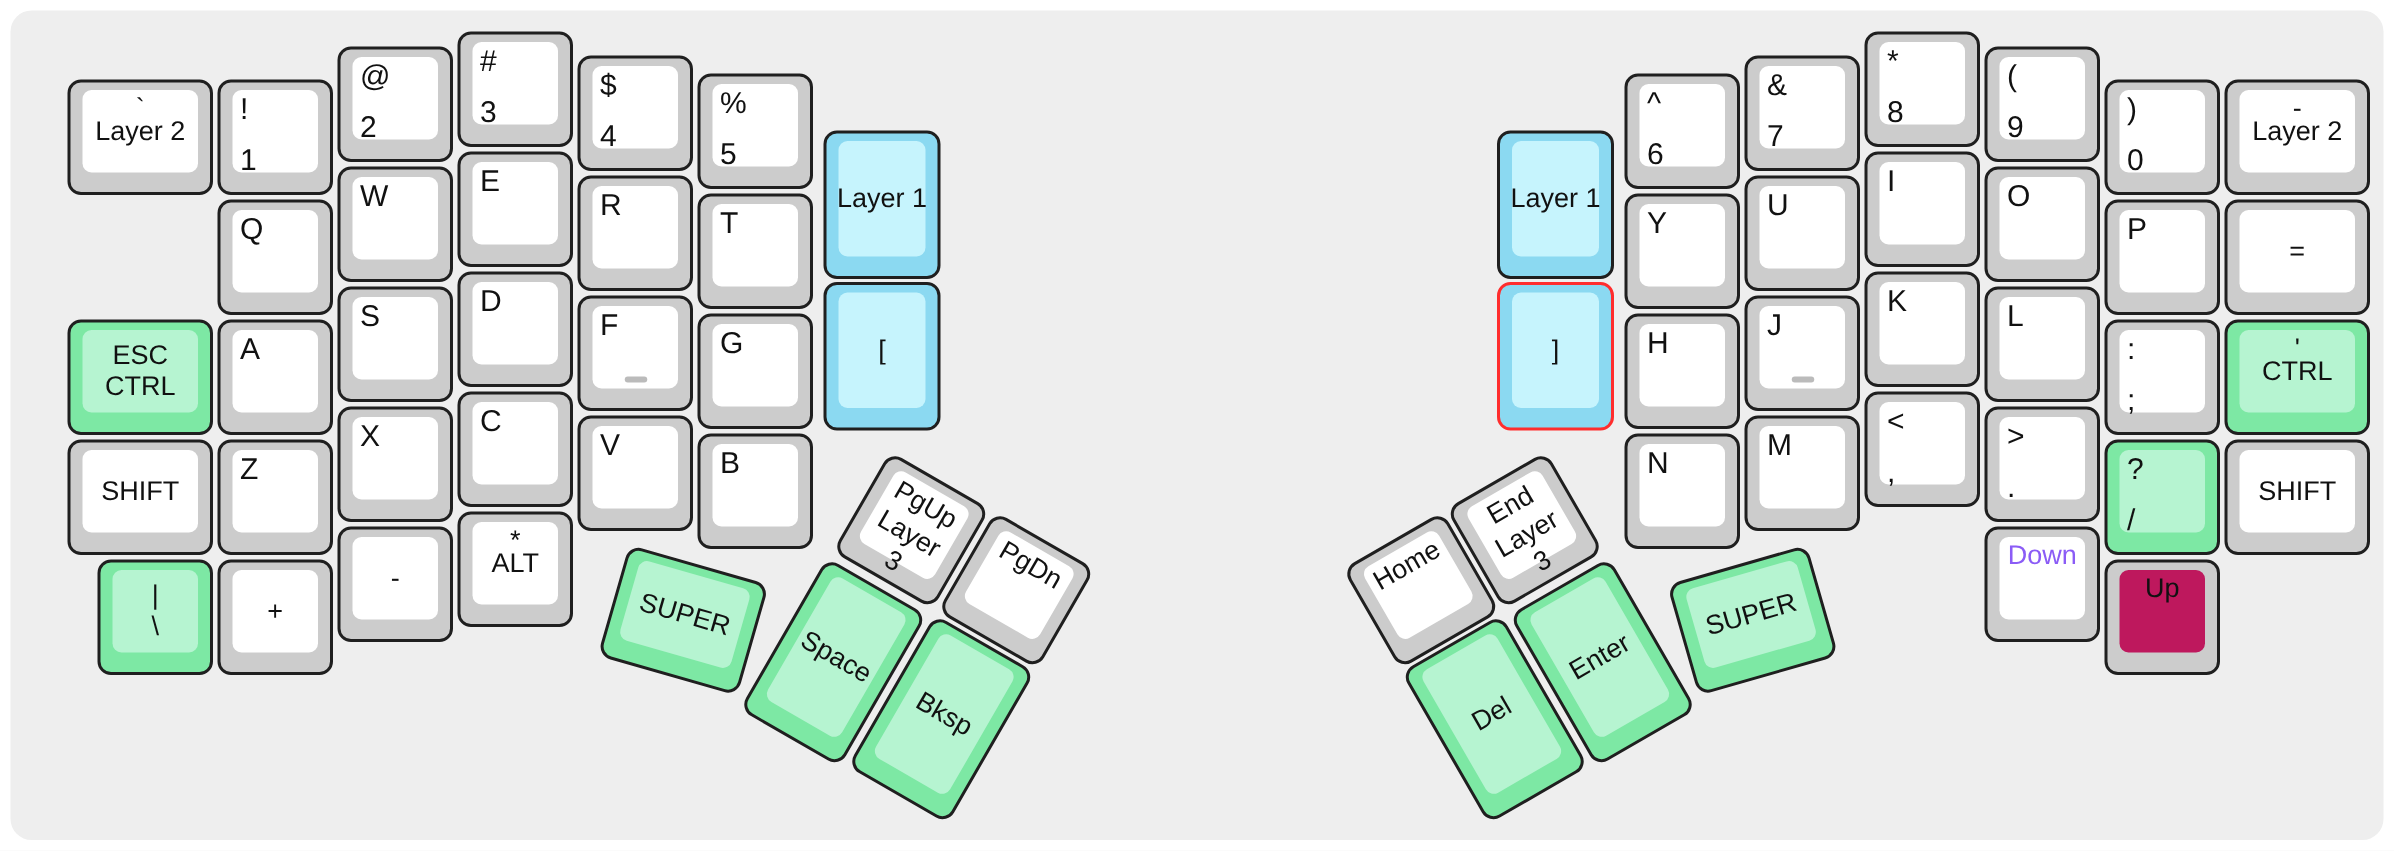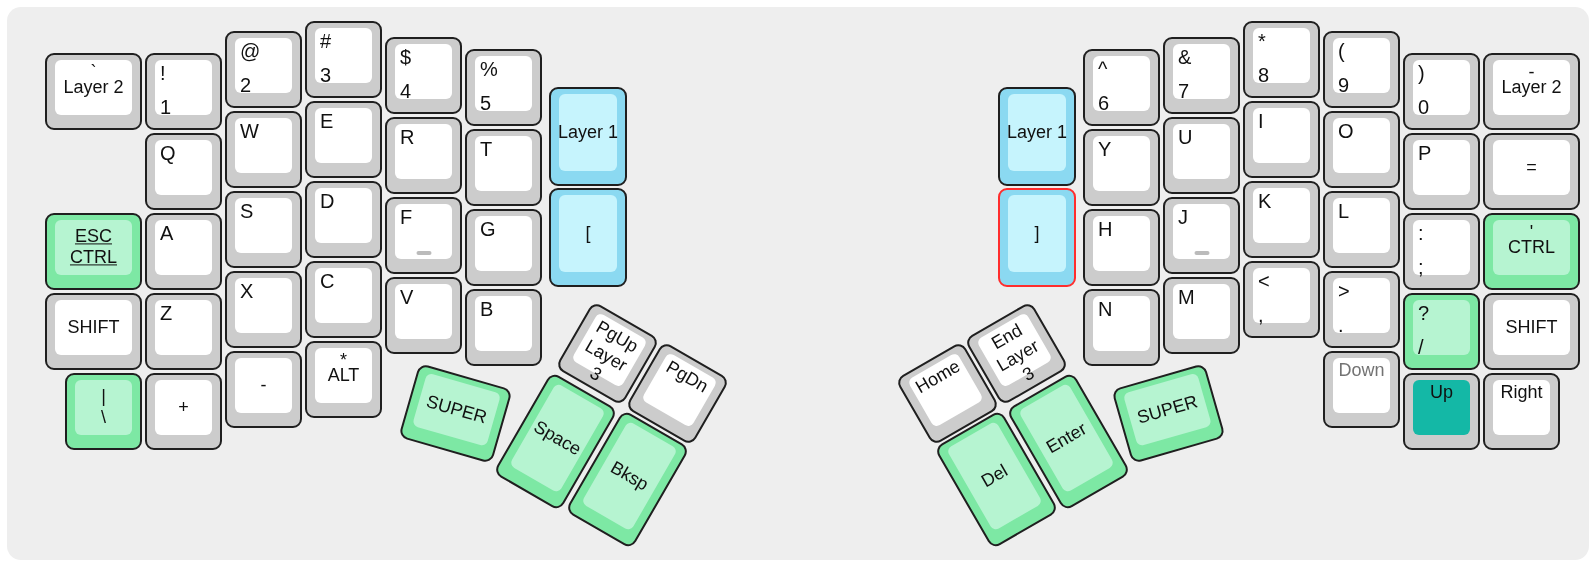--- a/index.html
+++ b/index.html
@@ -58,21 +58,21 @@
 
 <div class="canvas" style="background: rgb(238, 238, 238);">
     <div class="key" style="left: 38px; top: 46px; width: 97px; height: 77px; background: rgb(204, 204, 204); border-color: rgb(31, 31, 31);">
       <div class="cap" style="background: rgb(255, 255, 255);">
         <div class="leg leg-tc" style="color: rgb(17, 17, 17);">`</div>
         <div class="leg leg-c" style="color: rgb(17, 17, 17);">Layer 2</div>
       </div>
     </div>
     <div class="key" style="left: 38px; top: 206px; width: 97px; height: 77px; background: rgb(125, 232, 164); border-color: rgb(31, 31, 31);">
       <div class="cap" style="background: rgb(182, 244, 209);">
-        <div class="leg leg-c" style="color: rgb(17, 17, 17); text-decoration: underline;">ESC
+        <div class="leg leg-c" style="color: rgb(17, 17, 17);">ESC
 CTRL</div>
       </div>
     </div>
     <div class="key" style="left: 38px; top: 286px; width: 97px; height: 77px; background: rgb(204, 204, 204); border-color: rgb(31, 31, 31);">
       <div class="cap" style="background: rgb(255, 255, 255);">
         <div class="leg leg-c" style="color: rgb(17, 17, 17);">SHIFT</div>
       </div>
     </div>
     <div class="key" style="left: 58px; top: 366px; width: 77px; height: 77px; background: rgb(125, 232, 164); border-color: rgb(31, 31, 31);">
       <div class="cap" style="background: rgb(182, 244, 209);">
@@ -304,21 +304,21 @@
       </div>
     </div>
     <div class="key" style="left: 1316px; top: 264px; width: 77px; height: 77px; background: rgb(204, 204, 204); border-color: rgb(31, 31, 31);">
       <div class="cap" style="background: rgb(255, 255, 255);">
         <div class="leg leg-tl" style="color: rgb(17, 17, 17);">&gt;</div>
         <div class="leg leg-l2" style="color: rgb(17, 17, 17);">.</div>
       </div>
     </div>
     <div class="key" style="left: 1316px; top: 344px; width: 77px; height: 77px; background: rgb(204, 204, 204); border-color: rgb(31, 31, 31);">
       <div class="cap" style="background: rgb(255, 255, 255);">
-        <div class="leg leg-tc" style="color: #737373;">Down</div>
+        <div class="leg leg-tc" style="color: #8b5cf6;">Down</div>
       </div>
     </div>
     <div class="key" style="left: 1396px; top: 46px; width: 77px; height: 77px; background: rgb(204, 204, 204); border-color: rgb(31, 31, 31);">
       <div class="cap" style="background: rgb(255, 255, 255);">
         <div class="leg leg-tl" style="color: rgb(17, 17, 17);">)</div>
         <div class="leg leg-l2" style="color: rgb(17, 17, 17);">0</div>
       </div>
     </div>
     <div class="key" style="left: 1396px; top: 126px; width: 77px; height: 77px; background: rgb(204, 204, 204); border-color: rgb(31, 31, 31);">
       <div class="cap" style="background: rgb(255, 255, 255);">
@@ -331,21 +331,21 @@
         <div class="leg leg-l2" style="color: rgb(17, 17, 17);">;</div>
       </div>
     </div>
     <div class="key" style="left: 1396px; top: 286px; width: 77px; height: 77px; background: rgb(125, 232, 164); border-color: rgb(31, 31, 31);">
       <div class="cap" style="background: rgb(182, 244, 209);">
         <div class="leg leg-tl" style="color: rgb(17, 17, 17);">?</div>
         <div class="leg leg-l2" style="color: rgb(17, 17, 17);">/</div>
       </div>
     </div>
     <div class="key" style="left: 1396px; top: 366px; width: 77px; height: 77px; background: rgb(204, 204, 204); border-color: rgb(31, 31, 31);">
-      <div class="cap" style="background: #14b8a6; text-decoration: underline;">
+      <div class="cap" style="background: #be185d; text-decoration: underline;">
         <div class="leg leg-tc" style="color: rgb(17, 17, 17);">Up</div>
       </div>
     </div>
     <div class="key" style="left: 1476px; top: 46px; width: 97px; height: 77px; background: rgb(204, 204, 204); border-color: rgb(31, 31, 31);">
       <div class="cap" style="background: rgb(255, 255, 255);">
         <div class="leg leg-tc" style="color: rgb(17, 17, 17);">-</div>
         <div class="leg leg-c" style="color: rgb(17, 17, 17);">Layer 2</div>
       </div>
     </div>
     <div class="key" style="left: 1476px; top: 126px; width: 97px; height: 77px; background: rgb(204, 204, 204); border-color: rgb(31, 31, 31);">
@@ -355,25 +355,20 @@
     </div>
     <div class="key" style="left: 1476px; top: 206px; width: 97px; height: 77px; background: rgb(125, 232, 164); border-color: rgb(31, 31, 31);">
       <div class="cap" style="background: rgb(182, 244, 209);">
         <div class="leg leg-tc" style="color: rgb(17, 17, 17);">'</div>
         <div class="leg leg-c" style="color: rgb(17, 17, 17);">CTRL</div>
       </div>
     </div>
     <div class="key" style="left: 1476px; top: 286px; width: 97px; height: 77px; background: rgb(204, 204, 204); border-color: rgb(31, 31, 31);">
       <div class="cap" style="background: rgb(255, 255, 255);">
         <div class="leg leg-c" style="color: rgb(17, 17, 17);">SHIFT</div>
-      </div>
-    </div>
-    <div class="key" style="left: 1476px; top: 366px; width: 77px; height: 77px; background: rgb(204, 204, 204); border-color: rgb(31, 31, 31);">
-      <div class="cap" style="background: rgb(255, 255, 255);">
-        <div class="leg leg-tc" style="color: rgb(17, 17, 17);">Right</div>
       </div>
     </div>
     <div class="key" style="left: 562px; top: 308px; width: 77px; height: 77px; background: rgb(204, 204, 204); border-color: rgb(31, 31, 31); transform: rotate(30deg);">
       <div class="cap" style="background: rgb(255, 255, 255);">
         <div class="leg leg-tc" style="color: rgb(17, 17, 17);">PgUp
 Layer 3</div>
       </div>
     </div>
     <div class="key" style="left: 632px; top: 348px; width: 77px; height: 77px; background: rgb(204, 204, 204); border-color: rgb(31, 31, 31); transform: rotate(30deg);">
       <div class="cap" style="background: rgb(255, 255, 255);">

